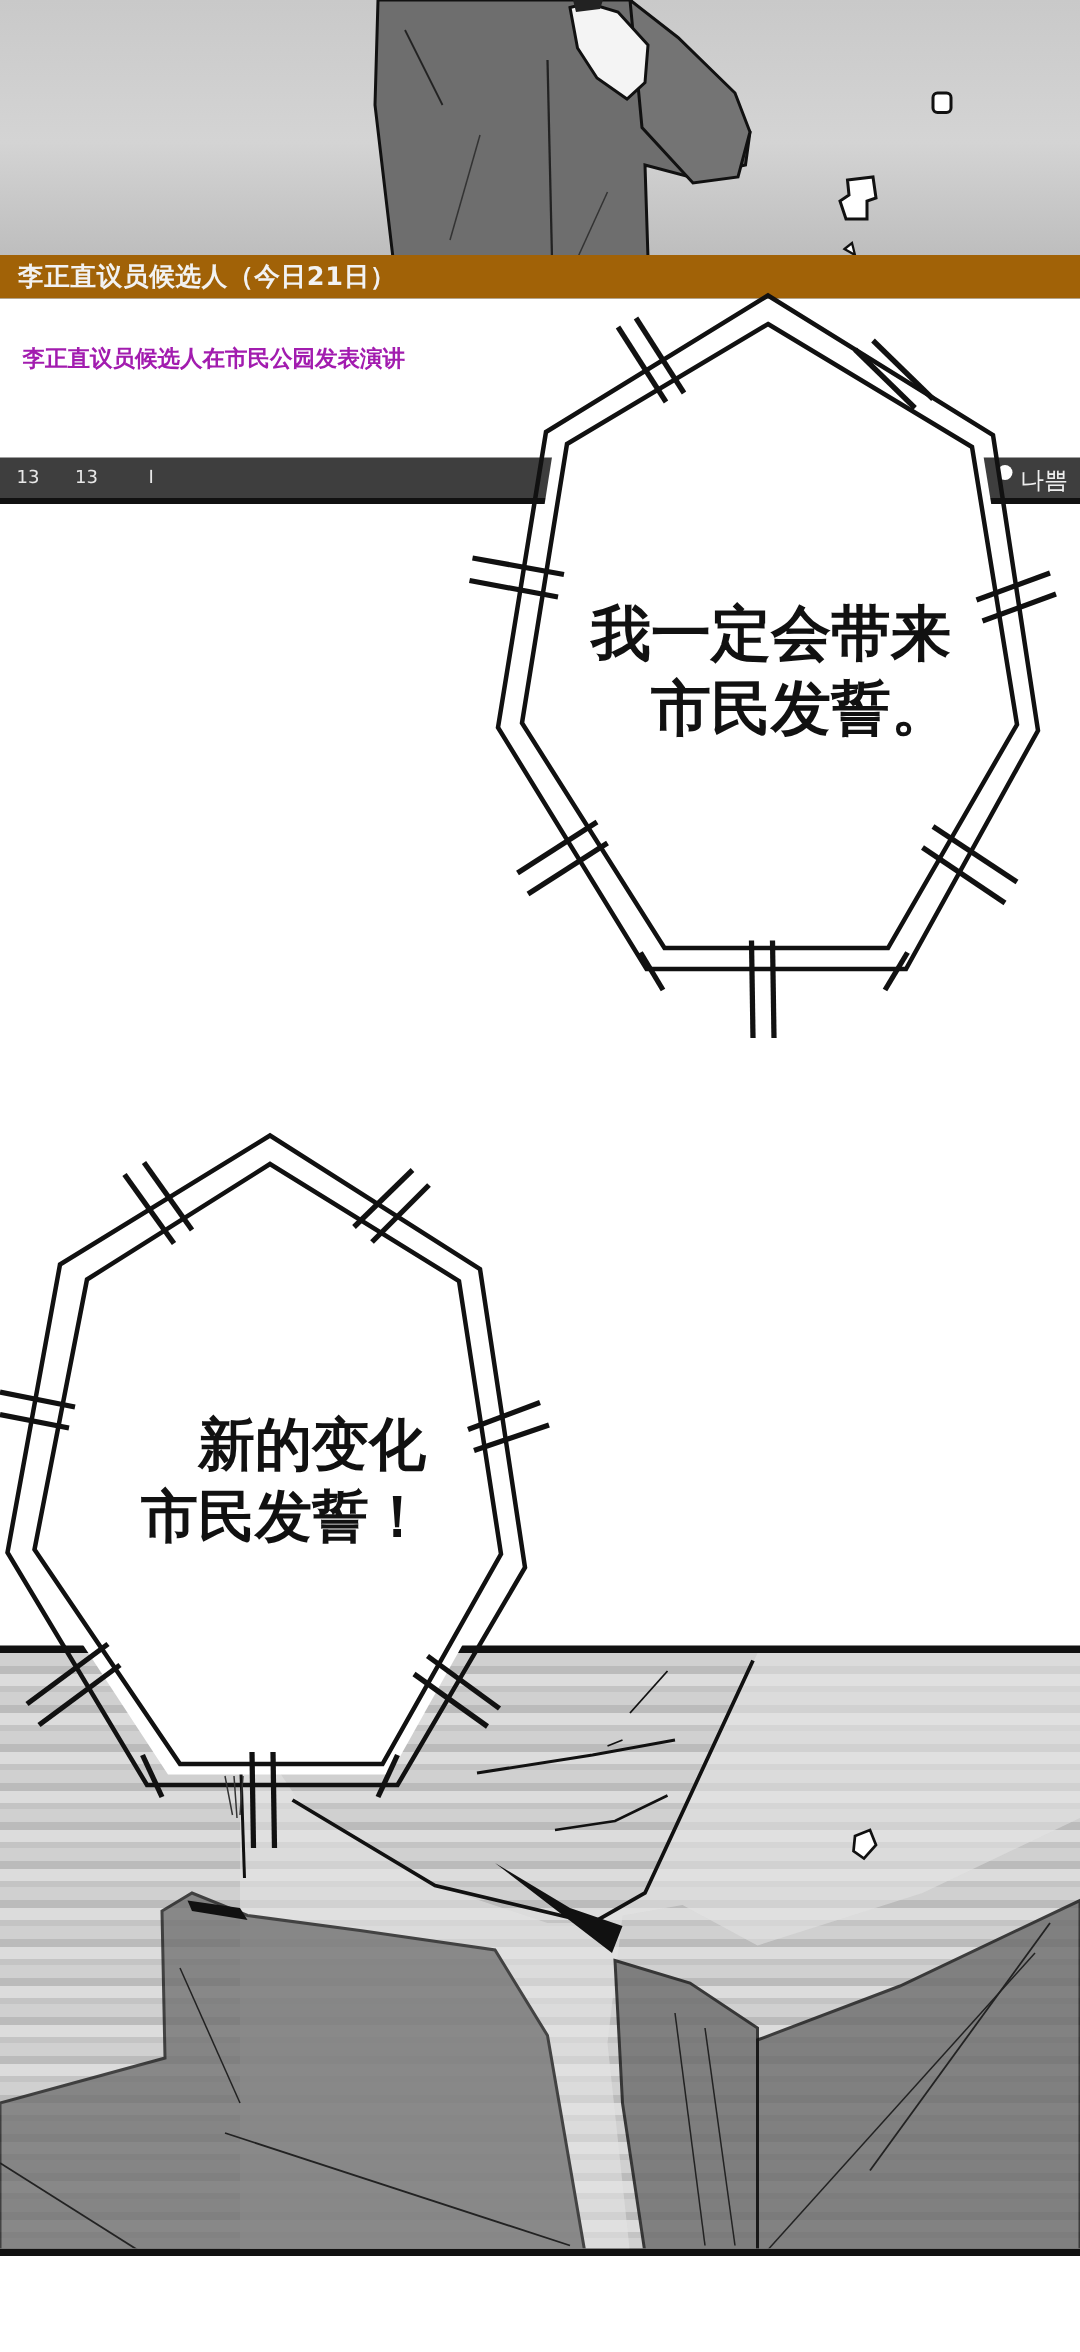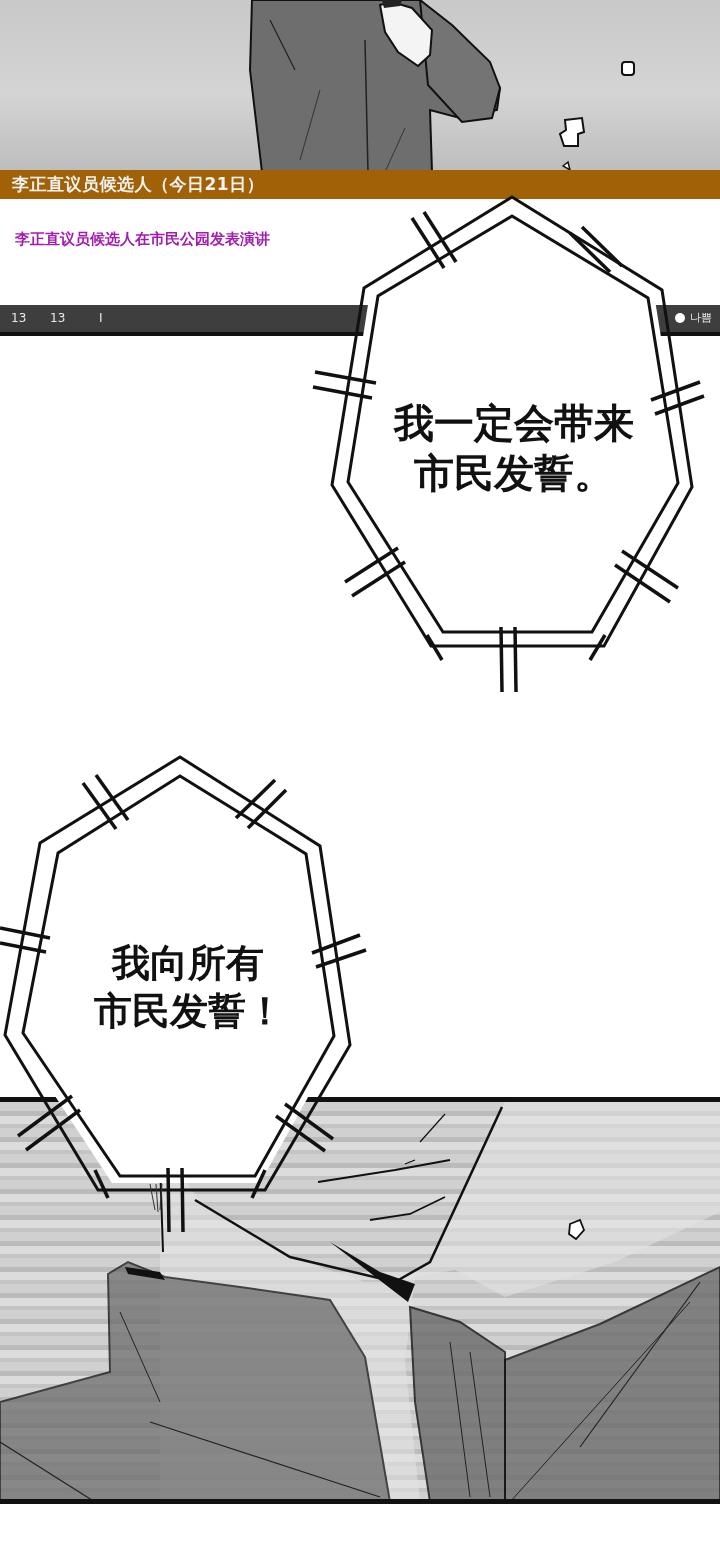--- a/index.html
+++ b/index.html
@@ -7,23 +7,23 @@
   .abs { position: absolute; }
   #top-panel { left: 0; top: 0; width: 720px; height: 172px;
     background: linear-gradient(180deg, #c9c9c9 0%, #d4d4d4 55%, #bdbdbd 100%); overflow: hidden; }
   #headline-bar { left: 0; top: 170px; width: 720px; height: 29px; background: #a16207;
     border-bottom: 1px solid #2e2e2e; }
   #headline-text { left: 12px; top: 3px; color: #f2f2f2; font-size: 17px; font-weight: bold; letter-spacing: 0.5px; white-space: nowrap; }
   #caption-area { left: 0; top: 199px; width: 720px; height: 82px; background: #ffffff; }
   #caption-text { left: 15px; top: 31px; color: #a21caf; font-size: 15px; font-weight: bold; white-space: nowrap; }
   #status-bar { left: 0; top: 281px; width: 720px; height: 27px; background: #3e3e3e; border-bottom: 4px solid #111; margin-top: 24px; }
   .status-item { top: 6px; color: #e8e8e8; font-size: 12px; white-space: nowrap; }
-  #air-quality { right: 8px; top: 5px; color: #eeeeee; font-size: 11px; display: flex; align-items: center; gap: 5px; }
+  #air-quality { right: 8px; top: 5px; color: #eeeeee; font-size: 16px; display: flex; align-items: flex-start; gap: 5px; }
   #air-dot { width: 10px; height: 10px; border-radius: 50%; background: #ffffff; display: inline-block; }
-  .bubble-text { font-weight: bold; color: #111; white-space: nowrap; line-height: 1.25; }
+  .bubble-text { font-weight: bold; color: #111; white-space: nowrap; line-height: 1.25; text-align: right; }
   #bubble1-text { left: 394px; top: 398px; font-size: 40px; }
   #bubble1-text .line2 { padding-left: 20px; }
   #bubble2-text { left: 94px; top: 940px; font-size: 38px; }
   #bubble2-text .line1 { padding-left: 18px; }
   #bottom-panel { left: 0; top: 1097px; width: 720px; height: 397px; border-top: 5px solid #111; border-bottom: 5px solid #111; overflow: hidden;
     background: repeating-linear-gradient(180deg, #d0d0d0 0px, #d0d0d0 9px, #bbbbbb 9px, #bbbbbb 14px, #dcdcdc 14px, #dcdcdc 22px, #c4c4c4 22px, #c4c4c4 26px); }
   svg { position: absolute; left: 0; top: 0; }
 </style>
 </head>
 <body>
@@ -150,15 +150,15 @@
     <line x1="285" y1="1104" x2="333" y2="1139"></line>
     <line x1="276" y1="1116" x2="325" y2="1151"></line>
     <line x1="168" y1="1168" x2="169" y2="1232"></line>
     <line x1="182" y1="1168" x2="183" y2="1232"></line>
     <line x1="95" y1="1170" x2="108" y2="1198"></line>
     <line x1="252" y1="1198" x2="265" y2="1170"></line>
   </g>
   <path d="M150,1184 L155,1210 M156,1184 L158,1212 M162,1184 L160,1210" stroke="#333" stroke-width="1" fill="none"></path>
 </svg>
 <div id="bubble2-text" class="abs bubble-text">
-  <div class="line1">我向所有</div>
+  <div class="line1">新的变化</div>
   <div>市民发誓！</div>
 </div>
 
 </body></html>

